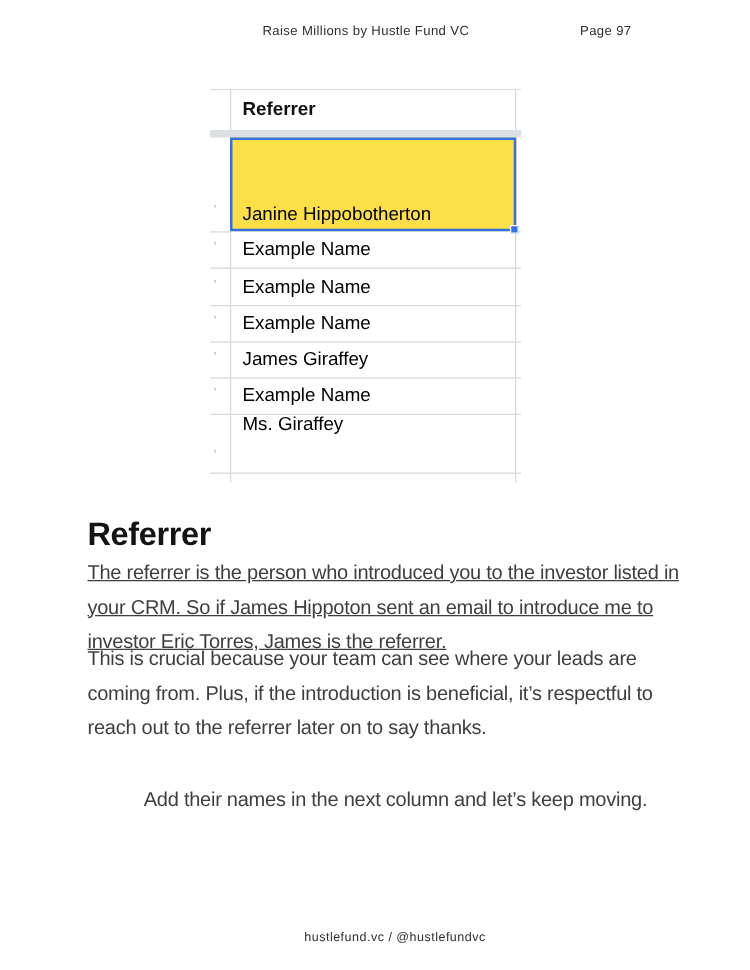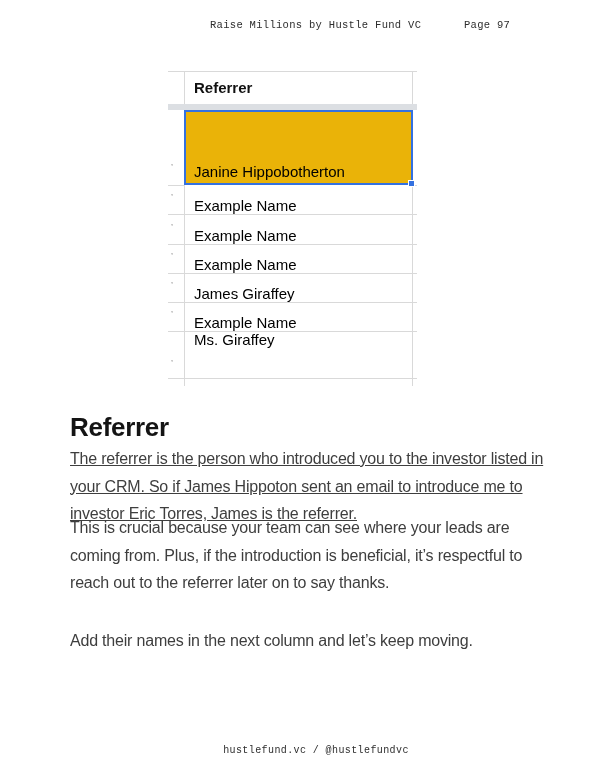--- a/index.html
+++ b/index.html
@@ -3,68 +3,68 @@
 <meta charset="utf-8">
 <style>
   * { margin:0; padding:0; box-sizing:border-box; }
   html,body { width:600px; height:776px; }
   body {
     position:relative;
     background:#ffffff;
     font-family:"Liberation Sans", sans-serif;
     overflow:hidden;
   }
-  .mono { font-family:Liberation Mono, monospace; color:#2e2e2e; }
+  .mono { font-family:Liberation Sans, sans-serif; color:#2e2e2e; }
 
   
   .page-header { position:absolute; top:19px; left:0; width:600px; height:14px; font-size:10.5px; letter-spacing:.3px; }
   .ph-title { position:absolute; left:210px; top:0; }
   .ph-page  { position:absolute; left:464px; top:0; }
   .page-footer { position:absolute; top:745px; left:16px; width:600px; text-align:center; font-size:10px; letter-spacing:.4px; }
 
   
   .sheet { position:absolute; left:168px; top:71px; width:249px; height:315px; background:#fff; overflow:hidden; }
   .hline { position:absolute; height:1px; background:#d9d9d9; left:0; width:249px; }
   .vline { position:absolute; width:1px; background:#d9d9d9; top:0; height:315px; }
   .frozen-strip { position:absolute; left:0; top:33px; width:249px; height:6px; background:#dcdfe3; }
   .col-header {
     position:absolute; left:16px; top:0; width:228px; height:33px;
     display:flex; align-items:center; padding-left:10px;
     font-size:15px; font-weight:bold; color:#111;
   }
   .sel-cell {
     position:absolute; left:16px; top:39px; width:229px; height:75px;
-    border:2px solid #3471e0; background:#eab308;
+    border:2px solid #3471e0; background:#fde047;
     display:flex; align-items:flex-end; padding:16px 0 3px 8px;
     font-size:15px; color:#000;
   }
   .fill-handle {
     position:absolute; right:-4px; bottom:-4px; width:7px; height:7px;
     background:#3471e0; border:1px solid #fff;
   }
   .cell-row {
     position:absolute; left:16px; width:228px;
-    display:flex; align-items:flex-end; padding-left:10px;
+    display:flex; align-items:center; padding-left:10px;
     font-size:15px; color:#000; background:transparent;
   }
   .cell-row.bottom { align-items:flex-start; padding-bottom:6px; }
   .edge-mark { position:absolute; left:3px; font-size:9px; color:#8f8f8f; line-height:1; }
 
   
   .article-heading {
     position:absolute; left:70px; top:412px;
     font-size:26px; font-weight:bold; color:#141414; letter-spacing:-0.3px;
   }
   .para {
     position:absolute; left:70px; width:482px;
     font-size:16px; line-height:27.5px; color:#3e3e3e; letter-spacing:-0.2px;
   }
   .para-1 { top:445px;text-decoration:underline; }
   .para-2 { top:514px; }
-  .para-3 { top:627px; }
+  .para-3 { top:627px;margin-left:45px; }
 </style>
 </head>
 <body>
 
 <div class="page-header mono">
   <span class="ph-title">Raise Millions by Hustle Fund VC</span>
   <span class="ph-page">Page 97</span>
 </div>
 
 <div class="sheet">

